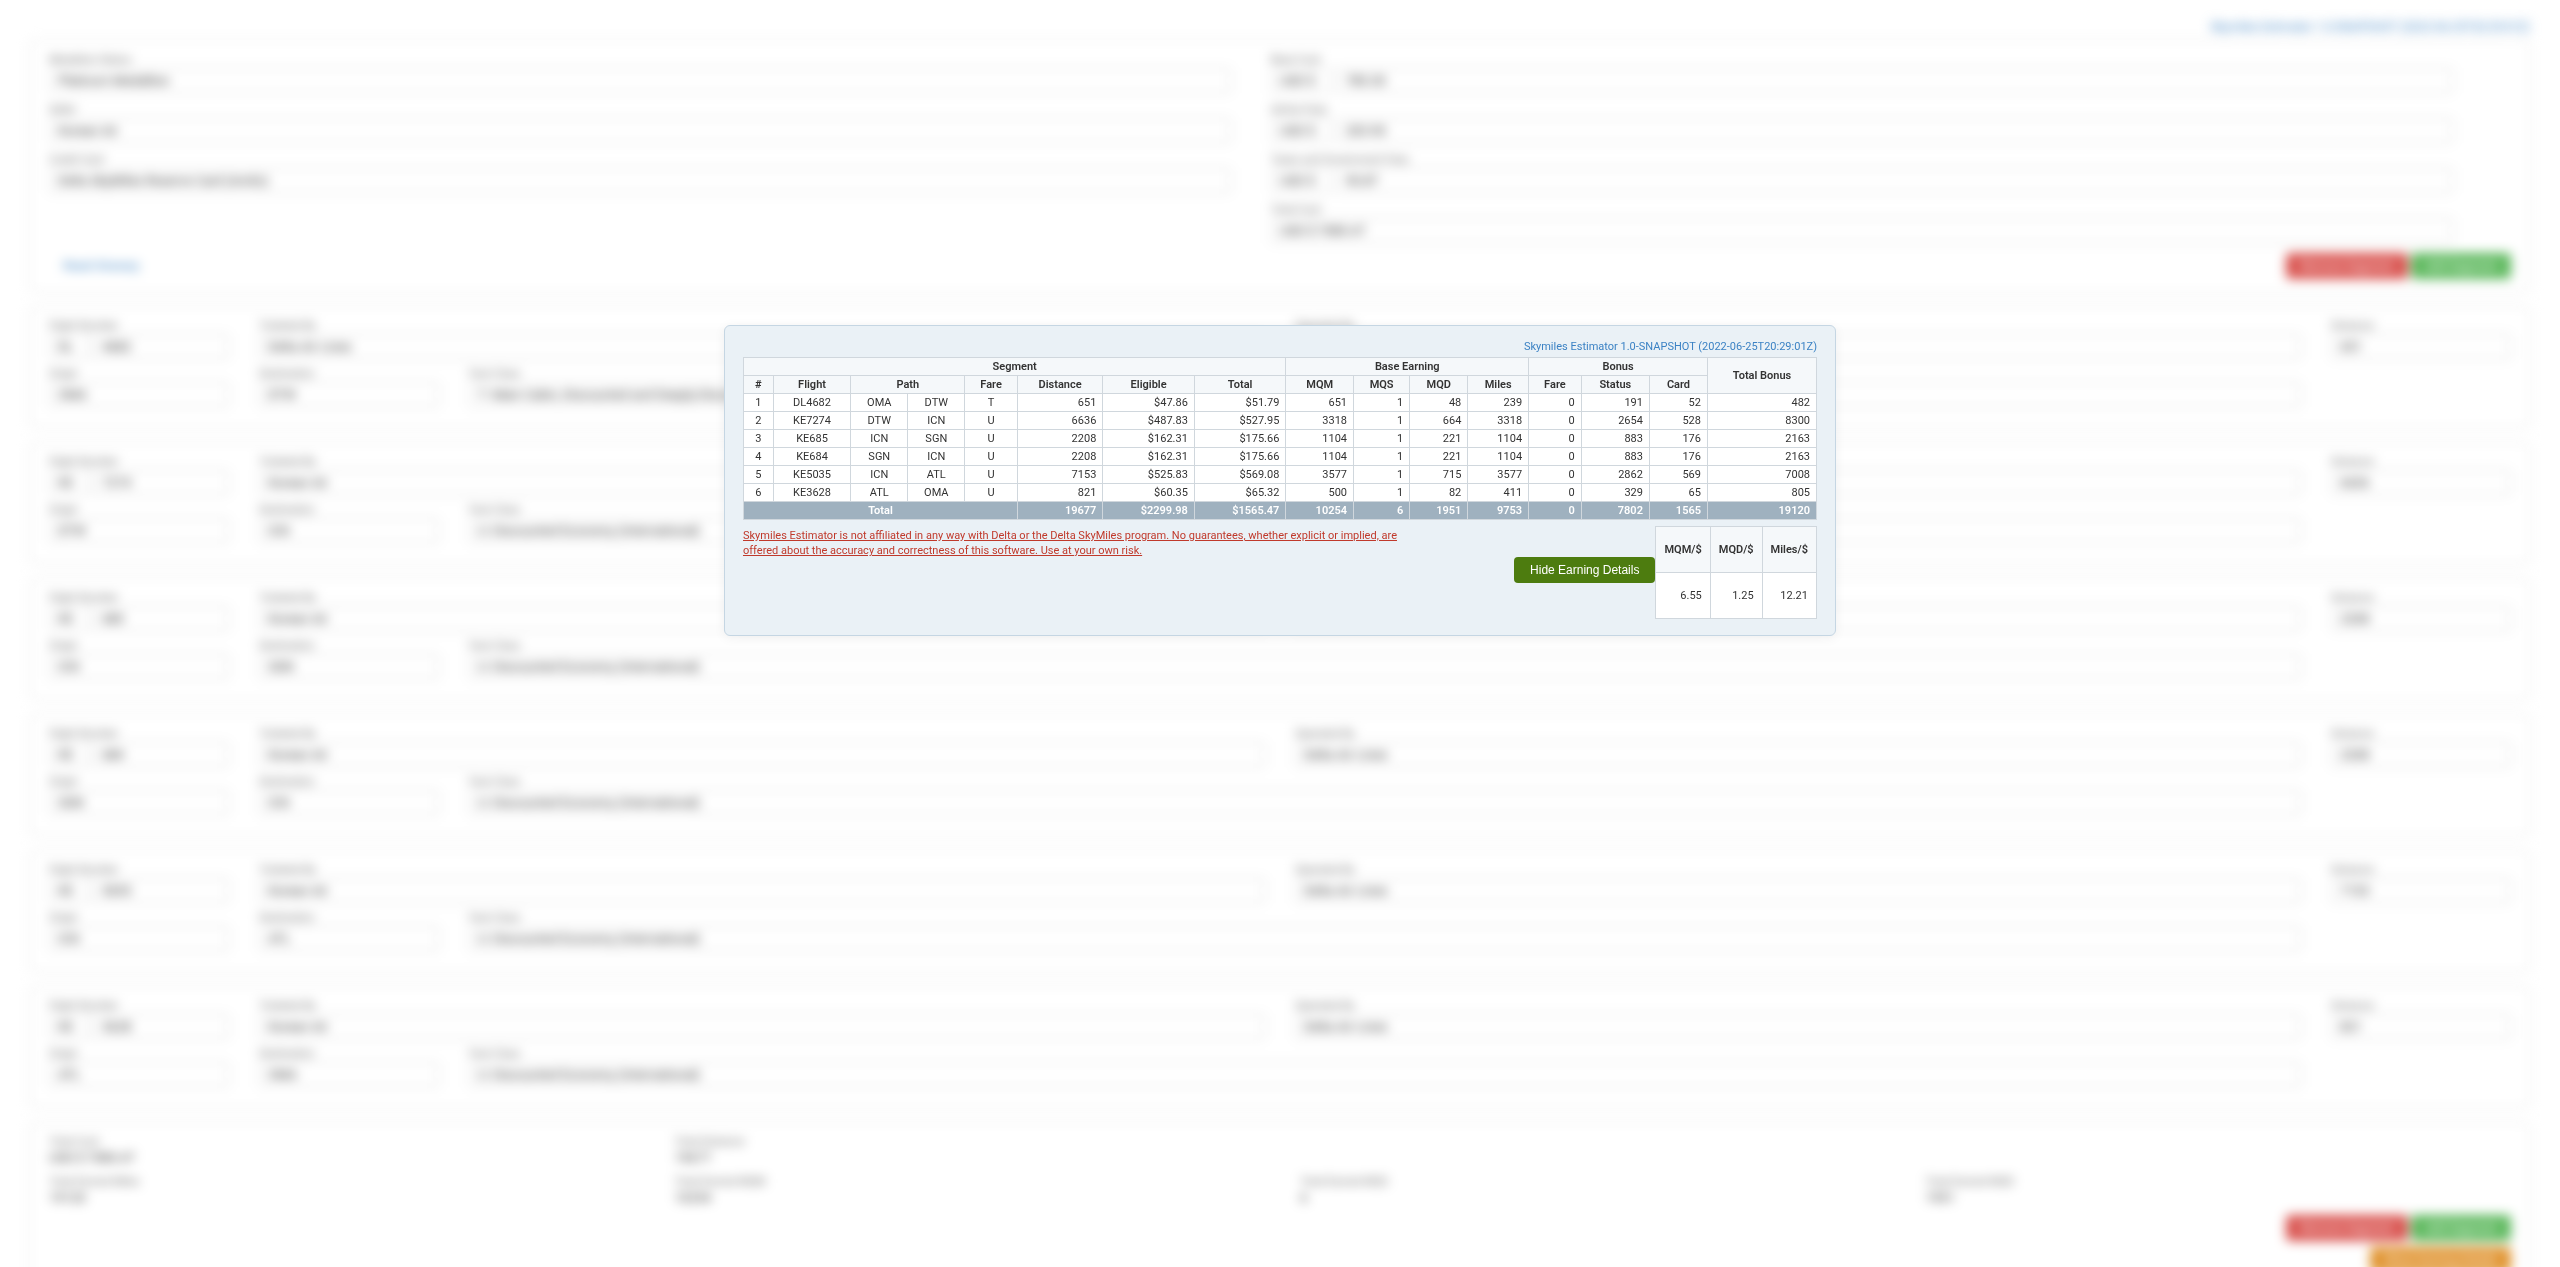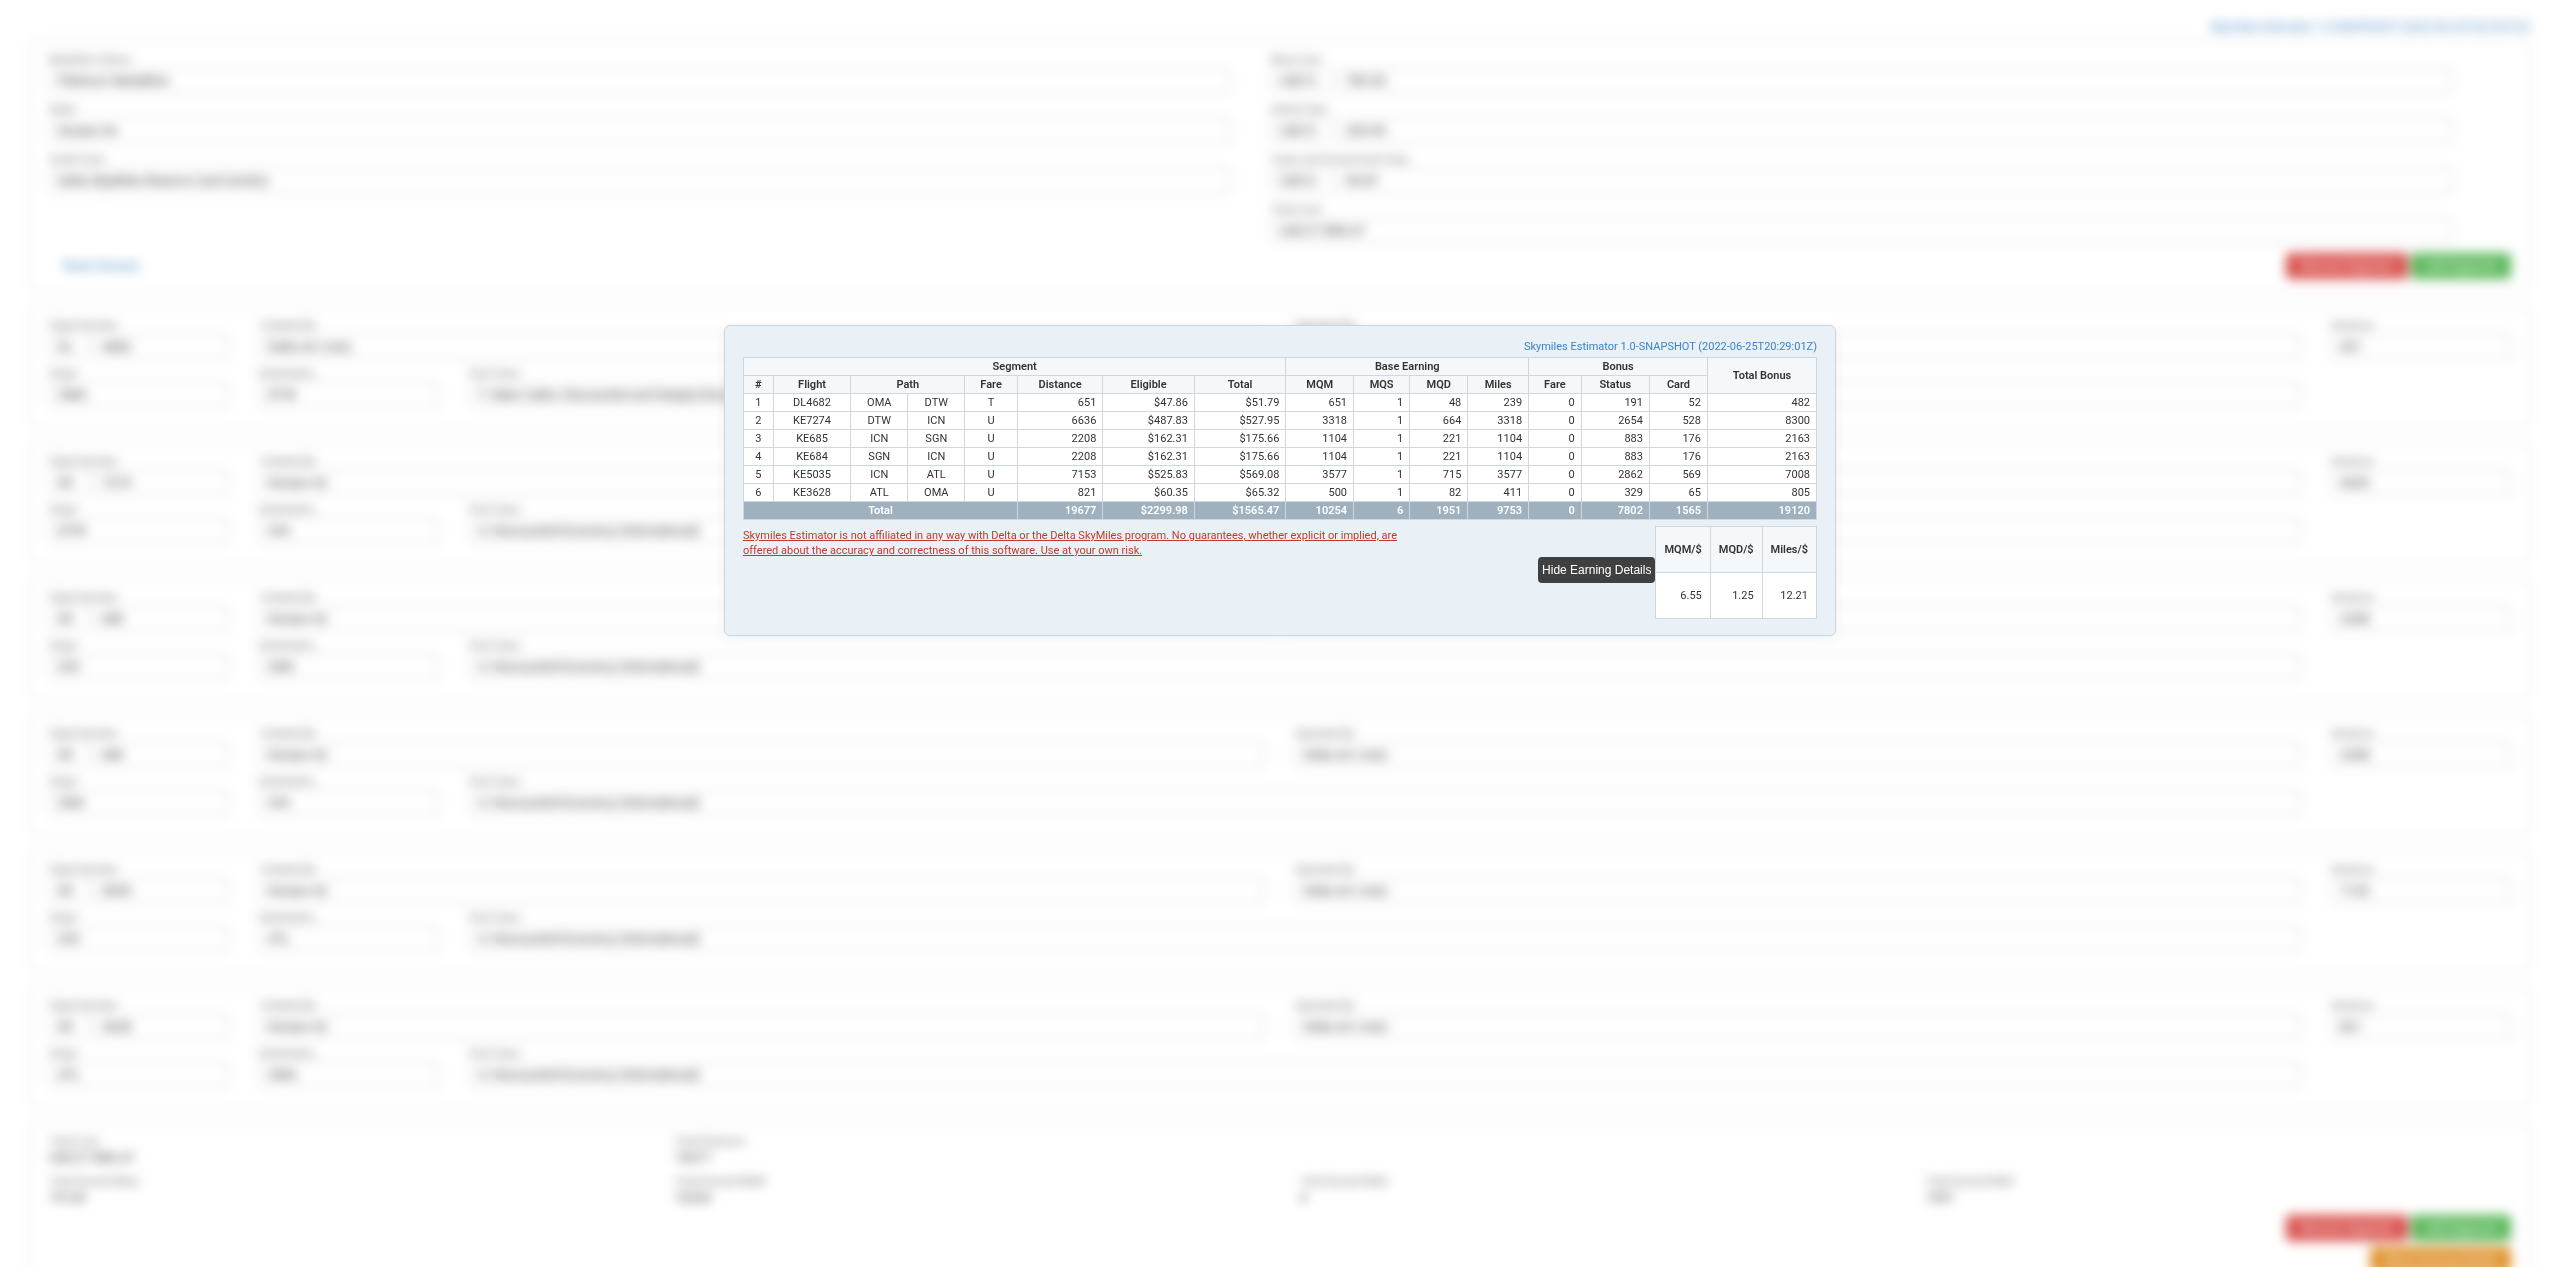--- a/index.html
+++ b/index.html
@@ -141,25 +141,25 @@
   color: #c0392b;
   font-size: 11px;
   margin-top: 8px;
   max-width: 680px;
   line-height: 1.4;
   text-decoration: underline;
 }
 
 .hide-btn {
   float: right;
-  background: #404040;
+  background: #4d7c0f;
   color: #fff;
   border: none;
   border-radius: 4px;
-  padding: 6px 4px;
+  padding: 6px 16px;
   font-size: 12px;
   cursor: pointer;
   margin-top: -2px;
 }
 
 .clearfix::after { content: ""; display: table; clear: both; }
 </style>
 </head>
 <body>
 

